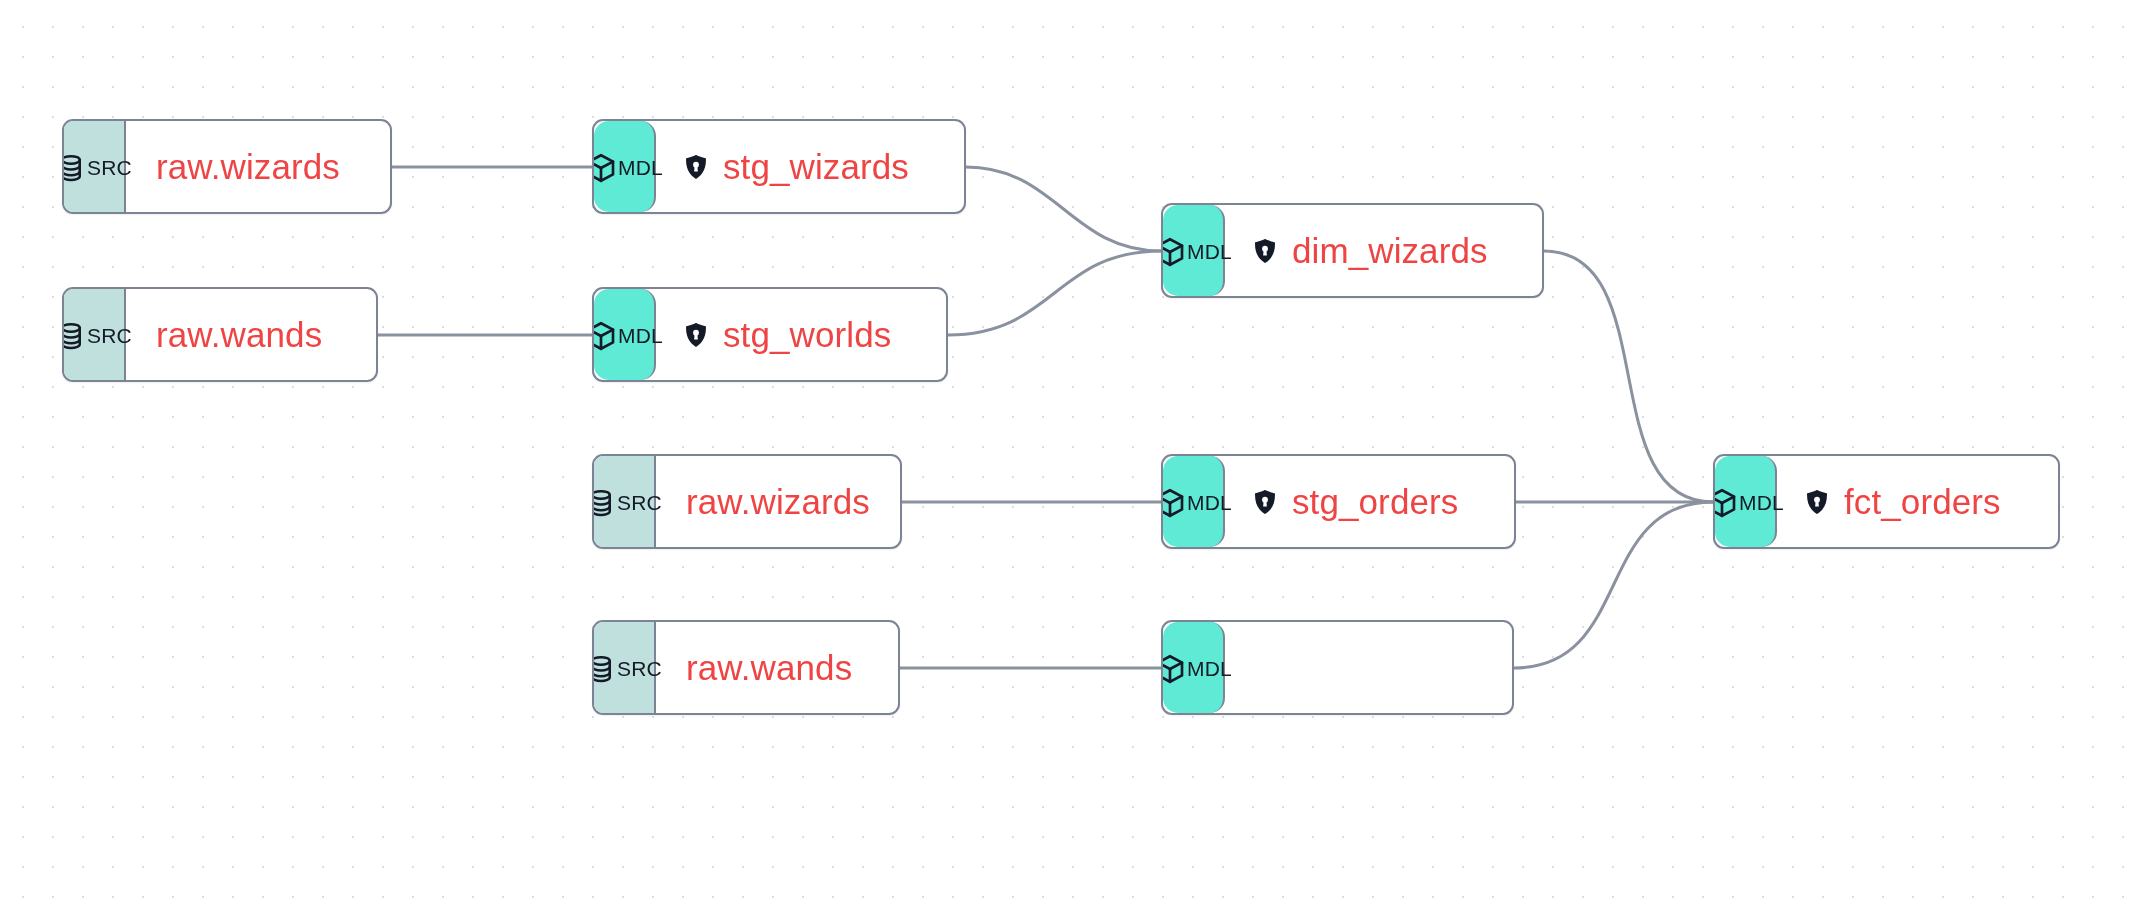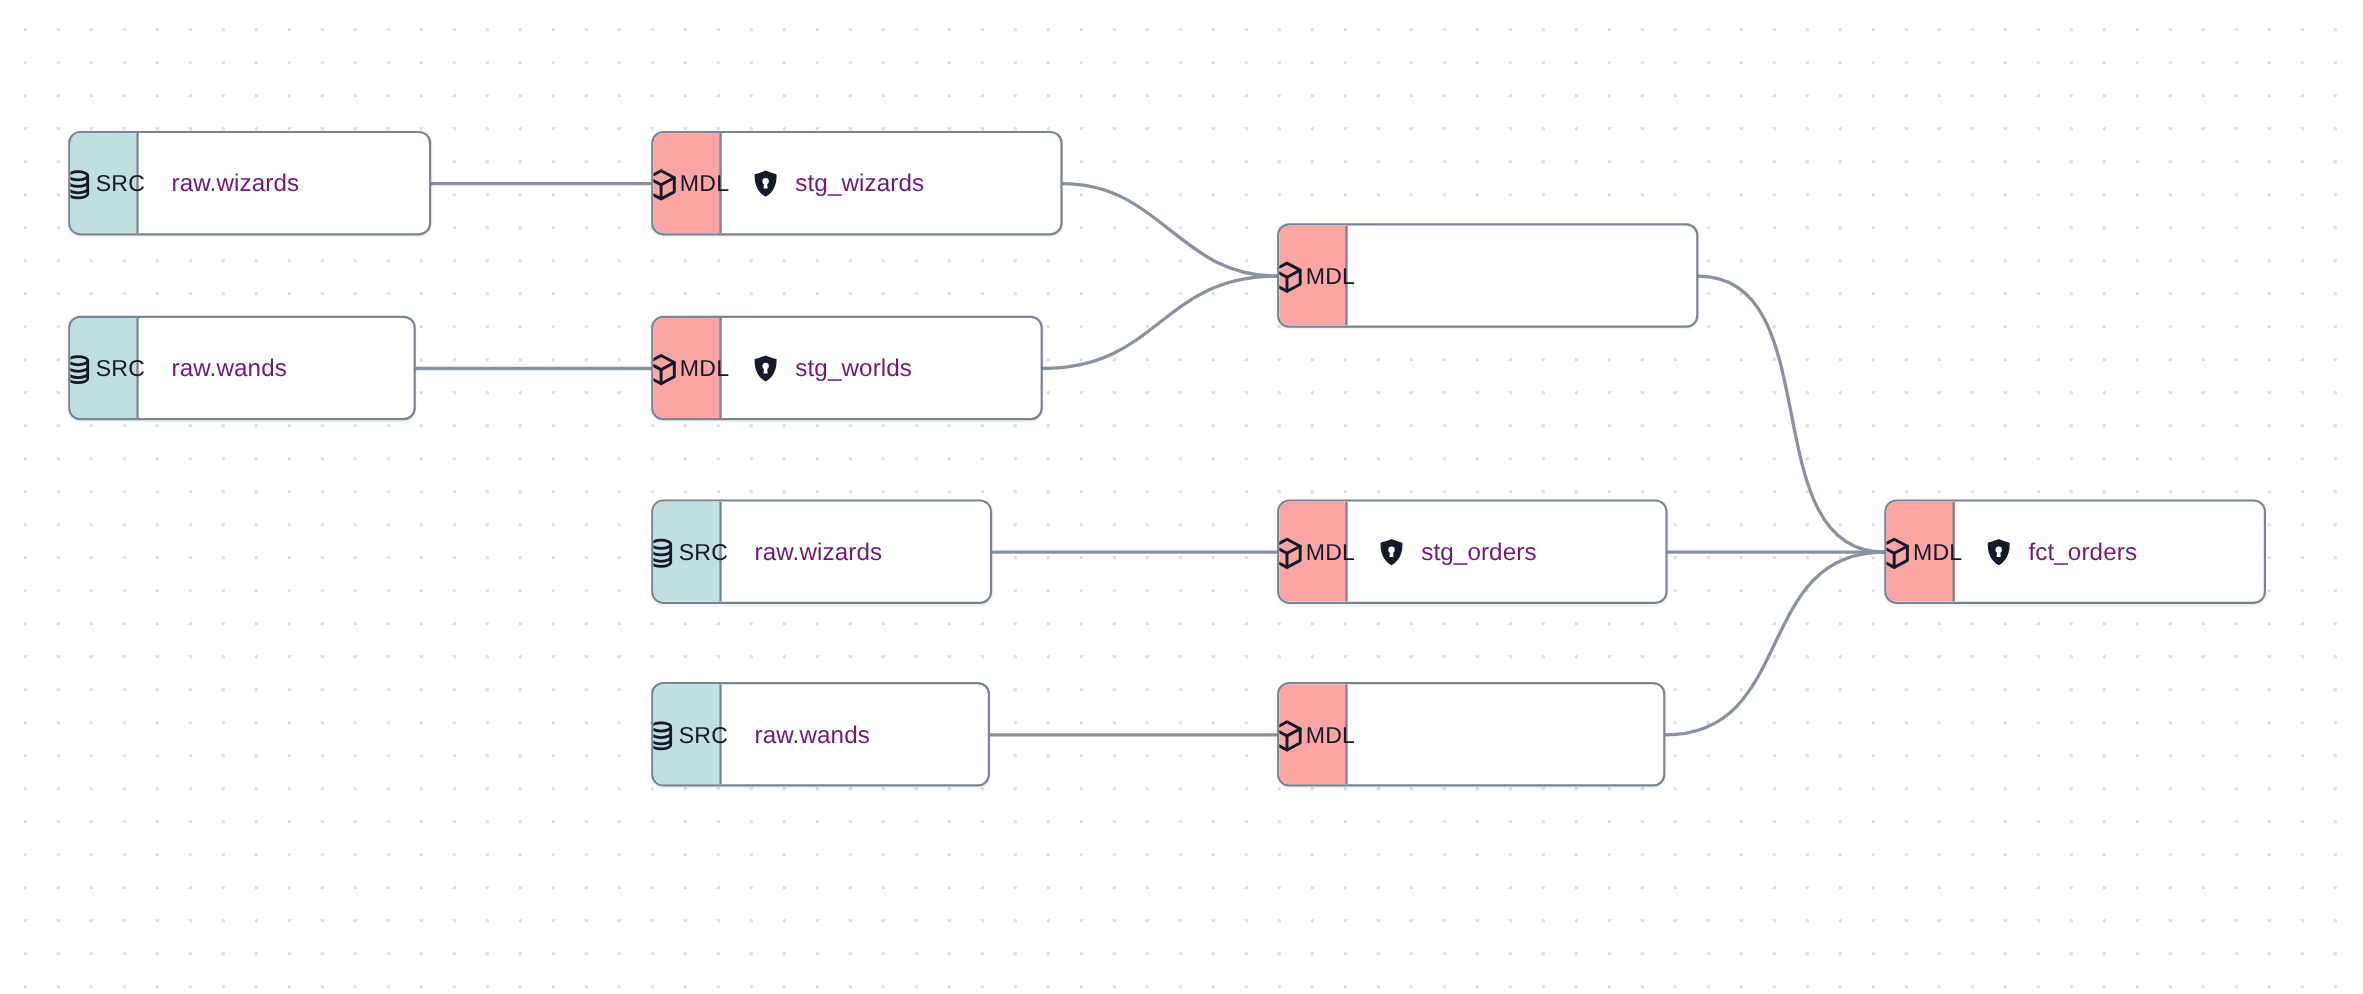--- a/index.html
+++ b/index.html
@@ -42,21 +42,21 @@
     width: 62px;
     display: flex;
     flex-direction: row;
     align-items: center;
     justify-content: center;
     gap: 1px;
     border-right: 2.2px solid #7c8494;
     box-sizing: border-box;
   }
   .node.src .node-badge { background: #bfe0dc; }
-  .node.mdl .node-badge { background: #fca5a5; }
+  .node.mdl .node-badge { background: #5eead4; border-radius: 15px; }
   .badge-icon {
     display: block;
     line-height: 0;
     margin-top: 2px;
   }
   .badge-text {
     font-size: 21px;
     font-weight: 400;
     color: #141a28;
     letter-spacing: 0.2px;
@@ -67,22 +67,22 @@
     flex: 1 1 auto;
     display: flex;
     align-items: center;
     gap: 13px;
     padding: 0 26px;
     min-width: 0;
   }
   .node.src .node-body { padding-left: 30px; }
   .shield-icon { flex: 0 0 auto; line-height: 0; }
   .node-label {
-    font-size: 22px;
-    color: #701a75;
+    font-size: 35px;
+    color: #ef4444;
     white-space: nowrap;
     letter-spacing: 0.1px;
   }
 </style>
 </head>
 <body>
 
 <div id="canvas">
 
   <svg id="edges" viewBox="0 0 2148 904" xmlns="http://www.w3.org/2000/svg">
@@ -192,20 +192,28 @@
       </div>
       <div class="node mdl" style="left: 1161px; top: 203px; width: 383px;">
         <div class="node-badge">
           <span class="badge-icon"><svg width="32" height="32" viewBox="0 0 24 24" fill="none" stroke="#141a28" stroke-width="2" stroke-linecap="round" stroke-linejoin="round">
               <path d="M12 2.4 21 7.2 21 16.8 12 21.6 3 16.8 3 7.2 Z"></path>
               <path d="M3 7.2 12 12 21 7.2"></path>
               <path d="M12 12 12 21.6"></path>
             </svg></span>
           <span class="badge-text">MDL</span>
         </div>
+        <div class="node-body">
+          <span class="shield-icon"><svg width="28" height="28" viewBox="0 0 24 24">
+              <path d="M12 1.8 C 12 1.8 17.6 4.2 20.5 4.6 C 20.9 11.6 18.6 18.6 12 22.2 C 5.4 18.6 3.1 11.6 3.5 4.6 C 6.4 4.2 12 1.8 12 1.8 Z" fill="#141a28"></path>
+              <circle cx="12" cy="10.1" r="2.5" fill="#ffffff"></circle>
+              <path d="M10.9 10.6 h2.2 l0.5 5.2 h-3.2 Z" fill="#ffffff"></path>
+            </svg></span>
+          <span class="node-label">dim_wizards</span>
+        </div>
       </div>
       <div class="node mdl" style="left: 1161px; top: 454px; width: 355px;">
         <div class="node-badge">
           <span class="badge-icon"><svg width="32" height="32" viewBox="0 0 24 24" fill="none" stroke="#141a28" stroke-width="2" stroke-linecap="round" stroke-linejoin="round">
               <path d="M12 2.4 21 7.2 21 16.8 12 21.6 3 16.8 3 7.2 Z"></path>
               <path d="M3 7.2 12 12 21 7.2"></path>
               <path d="M12 12 12 21.6"></path>
             </svg></span>
           <span class="badge-text">MDL</span>
         </div>

